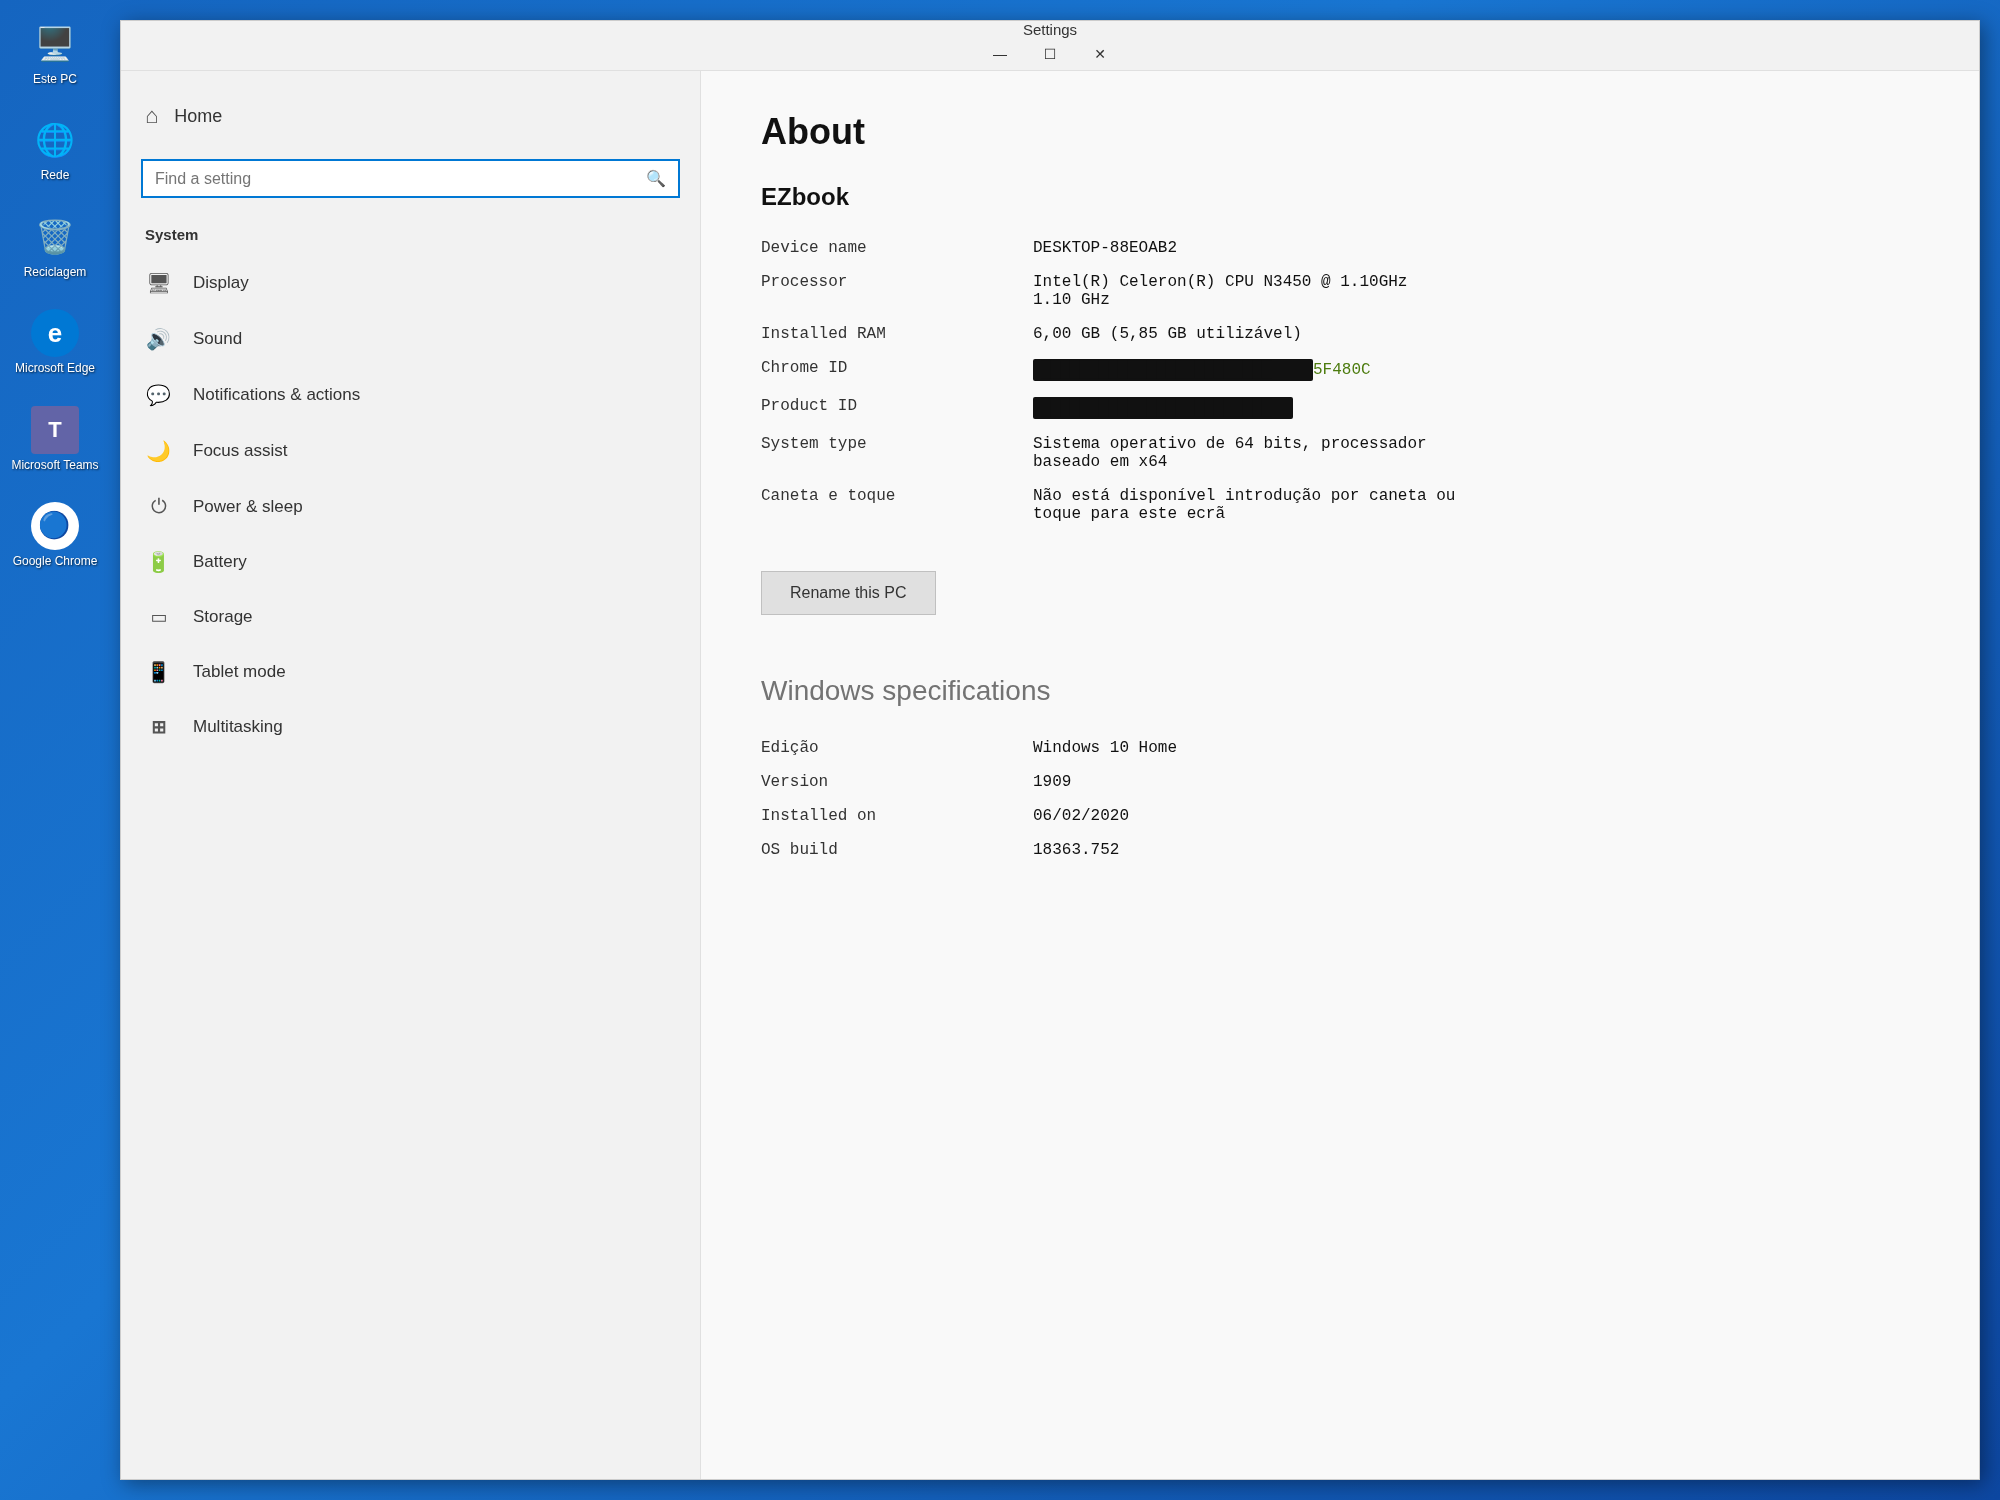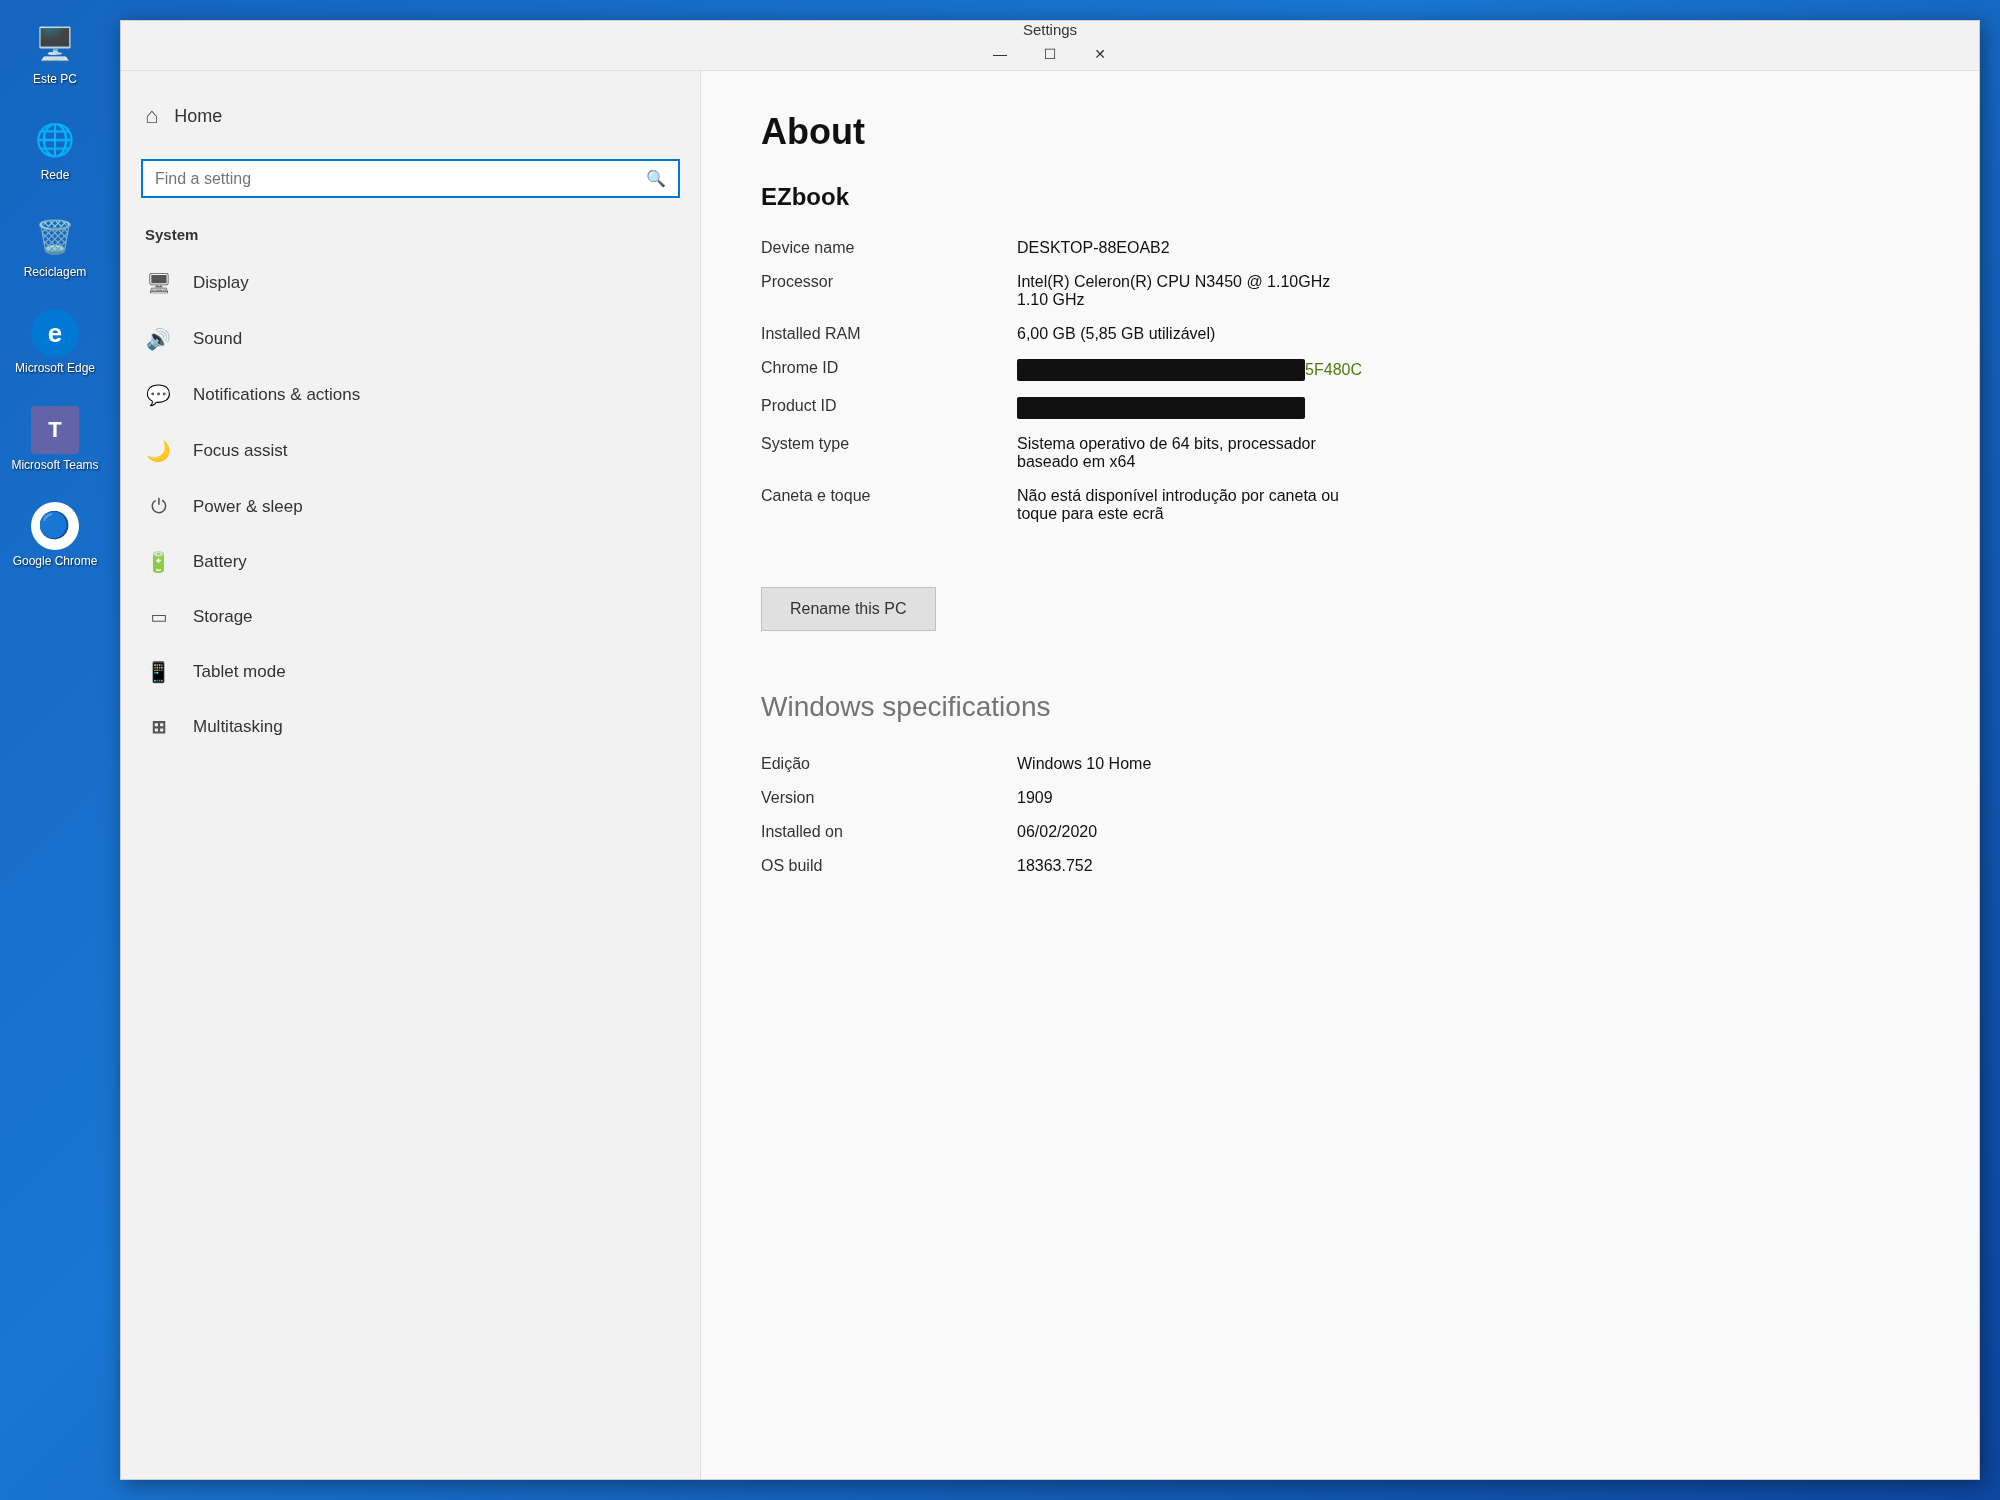--- a/index.html
+++ b/index.html
@@ -230,21 +230,22 @@
 
     .specs-table {
       width: 100%;
       margin-bottom: 40px;
     }
 
     .spec-row {
       display: flex;
       padding: 8px 0;
       border-bottom: none;
-      gap: 16px;
+      gap: 32px;
+      font-family: Liberation Mono, monospace;
     }
 
     .spec-label {
       width: 240px;
       font-size: 16px;
       color: #333;
       flex-shrink: 0;
       font-weight: 400;
     }
 
@@ -255,21 +256,20 @@
     }
 
     .rename-btn {
       background: #e0e0e0;
       border: 1px solid #c0c0c0;
       padding: 12px 28px;
       font-size: 16px;
       cursor: pointer;
       color: #333;
       margin-bottom: 60px;
-      margin-top: 16px;
     }
 
     .win-specs-title {
       font-size: 28px;
       font-weight: 300;
       color: #737373;
       margin-bottom: 24px;
     }
 
     

